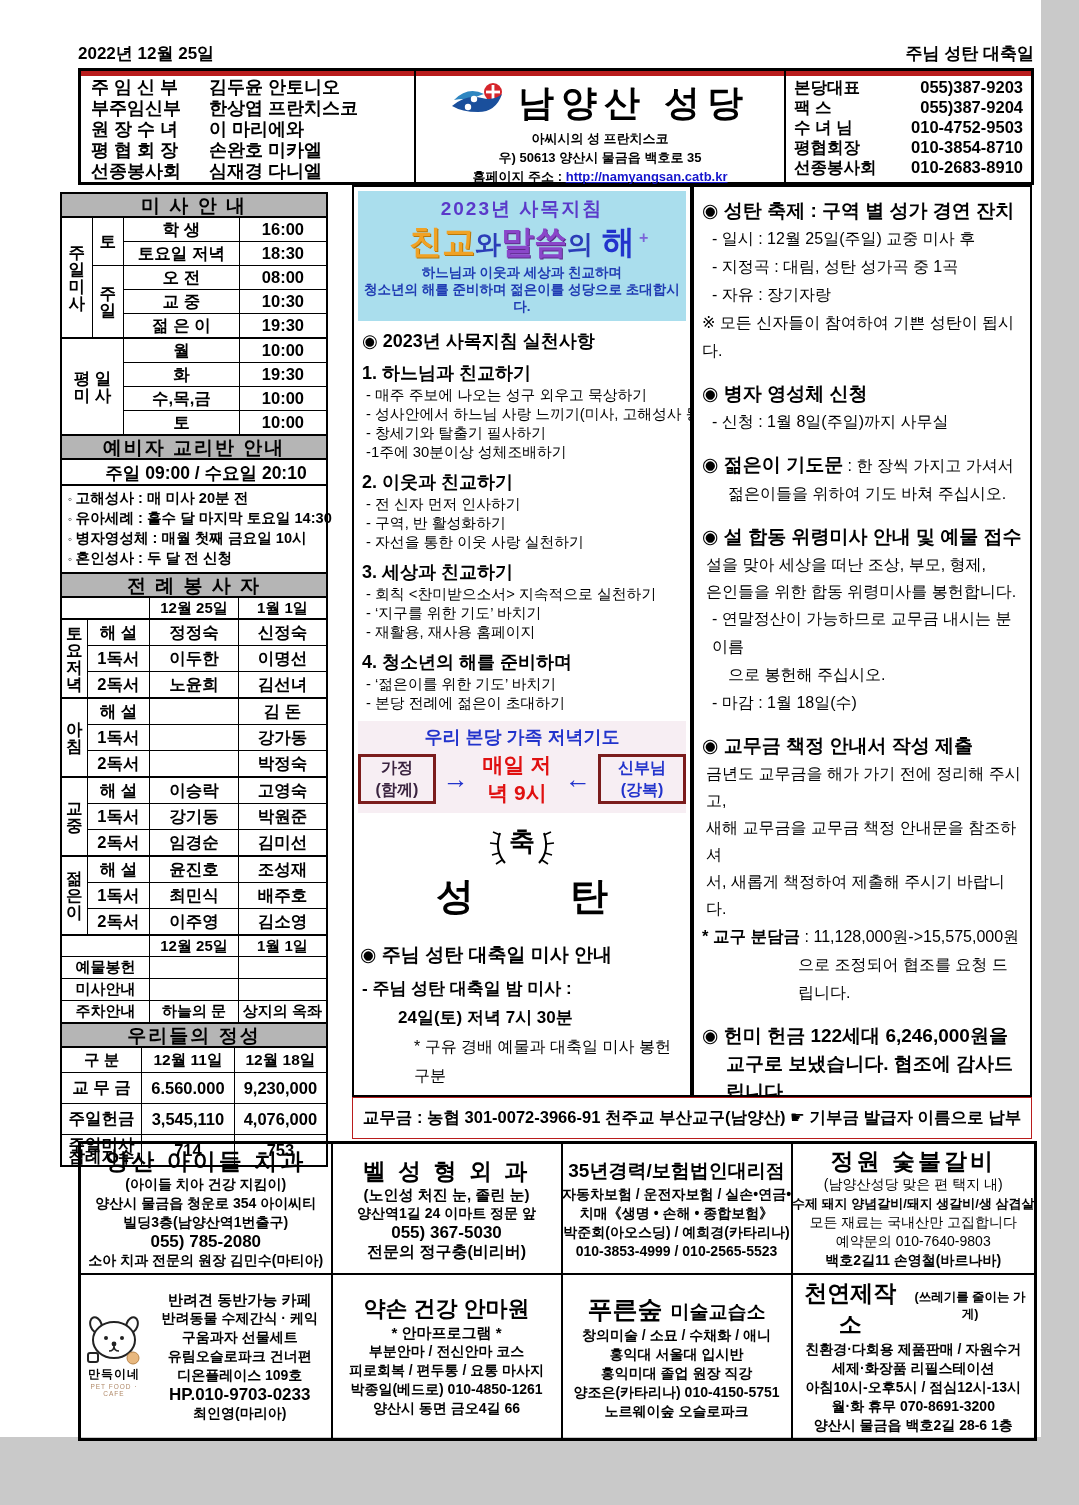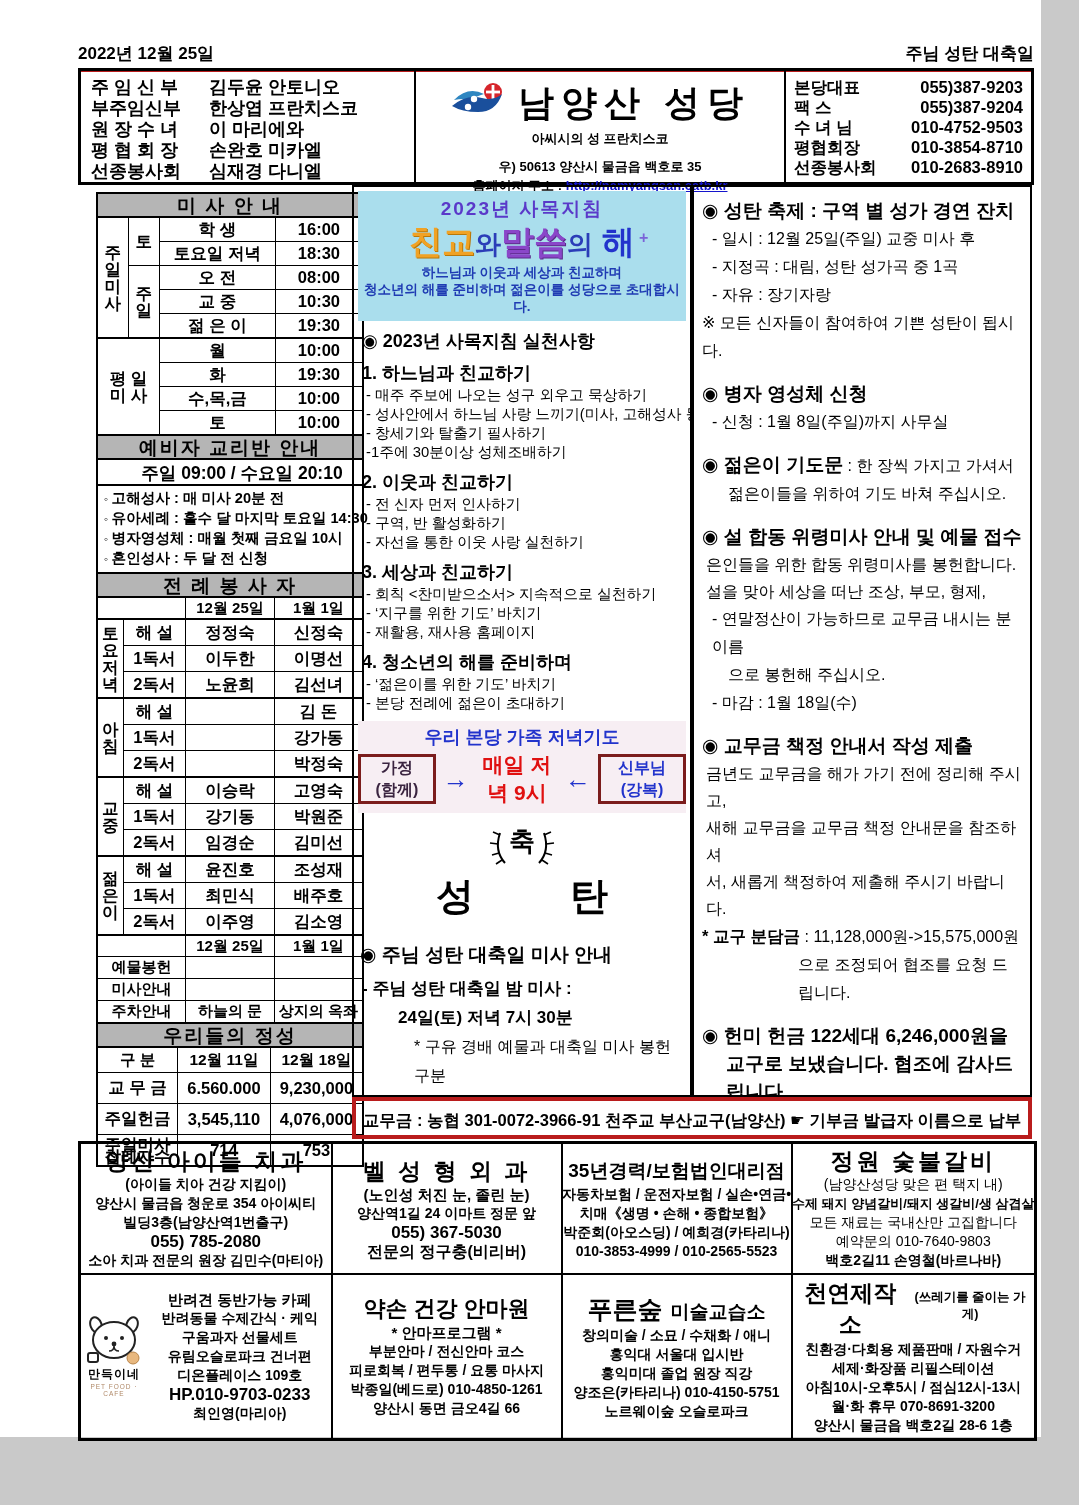--- a/index.html
+++ b/index.html
@@ -1,39 +1,39 @@
 <!DOCTYPE html>
 <html><head>
 <meta charset="utf-8">
 <style>
   html,body{margin:0;padding:0;background:#c9c9c9;}
   .sheet{position:relative;width:1079px;height:1505px;background:#c9c9c9;overflow:hidden;
          font-family:"Liberation Sans","DejaVu Sans",sans-serif;color:#000;}
   .page{position:absolute;left:0;top:0;width:1041px;height:1437px;background:#ffffff;}
   
   .pghead{position:absolute;left:78px;top:42px;width:956px;display:flex;justify-content:space-between;
-          font-size:17px;font-weight:bold;border-bottom:4px solid #b91c1c;padding-bottom:3px;}
+          font-size:17px;font-weight:bold;border-bottom:8px solid #b91c1c;padding-bottom:3px;}
   
   .mast{position:absolute;left:78px;top:68px;width:956px;height:117px;border:3px solid #000;
         display:flex;box-sizing:border-box;}
   .mcell{box-sizing:border-box;}
   .mleft{width:335px;border-right:2px solid #000;padding:6px 10px;display:flex;flex-direction:column;justify-content:space-between;}
   .mrow{display:flex;font-size:18px;font-weight:600;line-height:21px;}
   .mrole{width:118px;}
   .mcenter{width:370px;border-right:2px solid #000;text-align:center;padding-top:8px;}
   .mtitle-row{display:flex;align-items:center;justify-content:center;gap:10px;}
   .church-name{font-size:36px;font-weight:bold;letter-spacing:7px;}
   .msub{font-size:13px;font-weight:bold;margin-top:2px;}
-  .maddr{font-size:13px;font-weight:bold;margin-top:10px;}
+  .maddr{font-size:13px;font-weight:bold;margin-top:1px;}
   .mweb{font-size:13px;font-weight:bold;margin-top:1px;}
   .mweb a,.weburl{color:#1414cc;text-decoration:underline;font-weight:bold;}
   .mright{width:245px;padding:6px 8px;display:flex;flex-direction:column;justify-content:space-between;}
   .crow{display:flex;justify-content:space-between;font-size:16.5px;font-weight:600;line-height:20px;}
   
-  .colL{position:absolute;left:96px;top:192px;width:268px;}
+  .colL{position:absolute;left:60px;top:192px;width:268px;}
   .sech{box-sizing:border-box;border:2px solid #000;background:#b5b5b5;text-align:center;
         font-weight:bold;font-size:19px;height:26px;line-height:24px;letter-spacing:2px;}
   table{border-collapse:collapse;width:100%;table-layout:fixed;}
   td{border:1px solid #000;text-align:center;padding:0;overflow:hidden;}
   .tbl{border:2px solid #000;margin-top:-2px;}
   .tbl td{font-weight:bold;}
   .mi td{height:23px;font-size:16.5px;}
   .vlab{white-space:pre-line;line-height:17px;font-size:16px;}
   .gt td, tr.gt > td{border-top:2px solid #000;}
   .sched{height:28px;font-size:17.5px;font-weight:bold;border:2px solid #000;margin-top:-2px;
@@ -84,21 +84,21 @@
         box-sizing:border-box;overflow:hidden;padding:10px 8px 0 8px;}
   .nb{margin-bottom:15px;}
   .nh{font-size:19px;font-weight:bold;line-height:28px;}
   .nhr{font-size:16px;font-weight:normal;}
   .nl{font-size:16px;line-height:28px;margin-left:10px;}
   .nl.noind{margin-left:0;}
   .nl.ind2{margin-left:26px;}
   .np{font-size:16px;line-height:27px;margin-left:4px;}
   .nbld{font-weight:bold;font-size:16.5px;}
   
-  .footnote{position:absolute;left:352px;top:1097px;width:680px;height:42px;border:4px solid #b91c1c;
+  .footnote{position:absolute;left:352px;top:1097px;width:680px;height:42px;border:1px solid #b91c1c;
             box-sizing:border-box;text-align:center;font-weight:bold;font-size:16.5px;line-height:38px;}
   .ads{position:absolute;left:78px;top:1141px;width:956px;border:3px solid #000;box-sizing:border-box;}
   .ads td{border:2px solid #000;vertical-align:middle;padding:3px 2px;}
   .adc{display:flex;flex-direction:column;align-items:center;justify-content:center;}
   .adt{font-weight:bold;font-size:23px;letter-spacing:3px;line-height:28px;}
   .adt.sm{font-size:19px;letter-spacing:0;}
   .adl{font-size:14px;font-weight:bold;line-height:19px;white-space:nowrap;}
   .adl.big{font-size:17px;}
   .r1{height:121px;}
   .r2{height:150px;}
@@ -471,22 +471,22 @@
     <div class="nb">
       <div class="nh">◉ 병자 영성체 신청</div>
       <div class="nl">- 신청 :  1월 8일(주일)까지 사무실</div>
     </div>
     <div class="nb">
       <div class="nh"><span>◉ 젊은이 기도문</span><span class="nhr"> : 한 장씩 가지고 가셔서</span></div>
       <div class="nl ind2">젊은이들을 위하여 기도 바쳐 주십시오.</div>
     </div>
     <div class="nb">
       <div class="nh">◉ 설 합동 위령미사 안내 및 예물 접수</div>
+      <div class="np">설을  맞아  세상을  떠난  조상,  부모,  형제,</div>
       <div class="np">은인들을 위한 합동 위령미사를 봉헌합니다.</div>
-      <div class="np">설을  맞아  세상을  떠난  조상,  부모,  형제,</div>
       <div class="nl">- 연말정산이 가능하므로 교무금 내시는 분 이름</div>
       <div class="nl ind2">으로 봉헌해 주십시오.</div>
       <div class="nl">- 마감 :  1월 18일(수)</div>
     </div>
     <div class="nb">
       <div class="nh">◉ 교무금 책정 안내서 작성 제출</div>
       <div class="np">금년도 교무금을 해가 가기 전에 정리해 주시고,</div>
       <div class="np">새해  교무금을  교무금  책정  안내문을  참조하셔</div>
       <div class="np">서, 새롭게 책정하여 제출해 주시기 바랍니다.</div>
       <div class="nl noind"><span class="nbld">* 교구 분담금</span><span> :  11,128,000원-&gt;15,575,000원</span></div>

